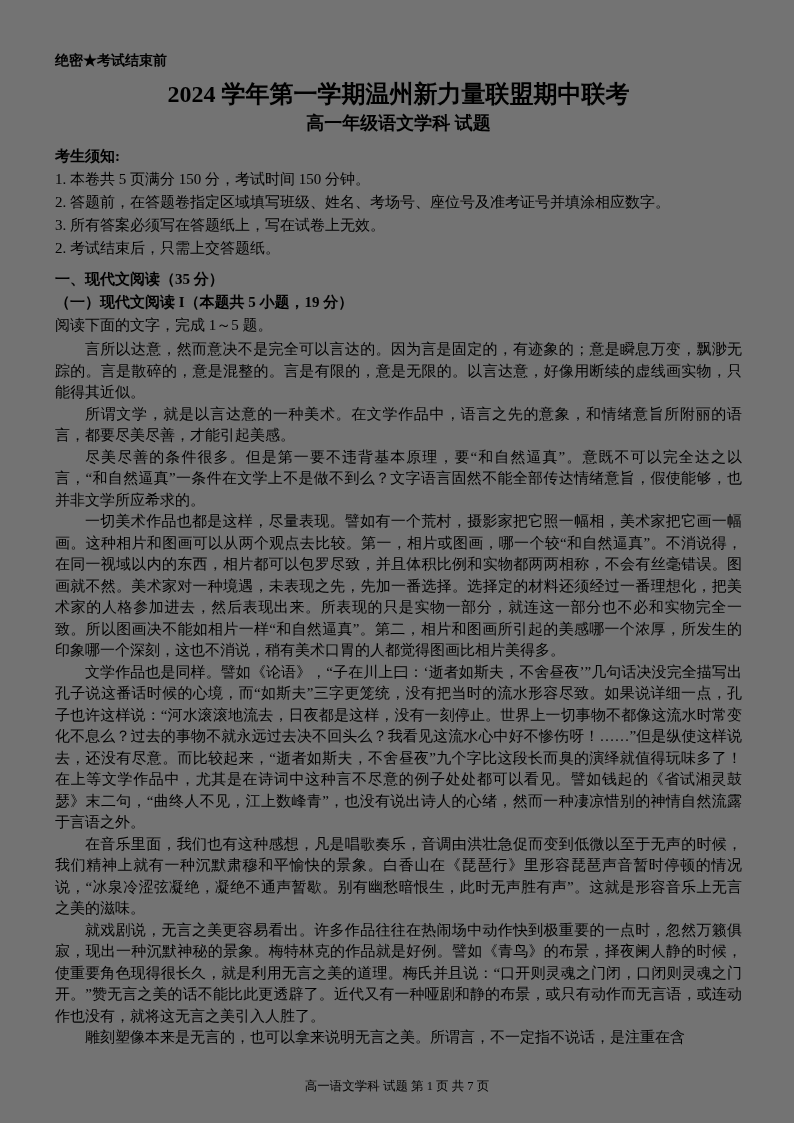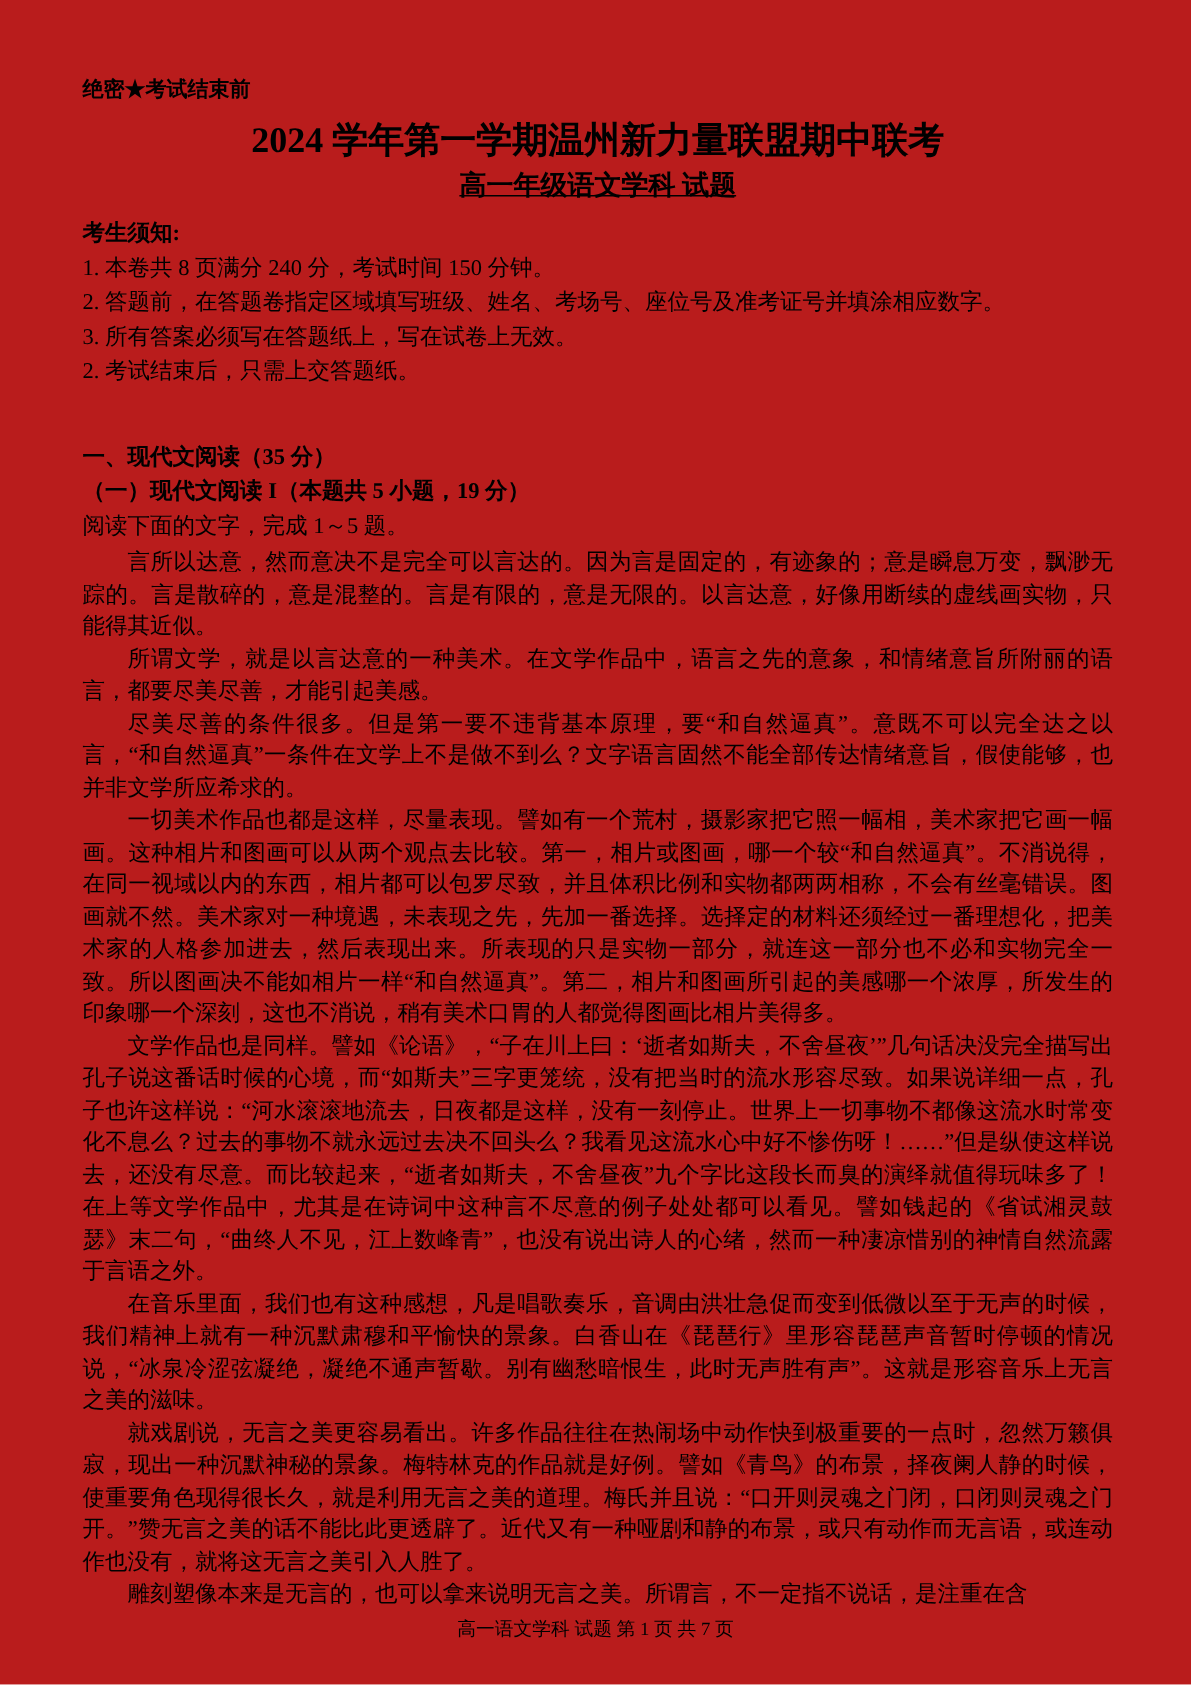--- a/index.html
+++ b/index.html
@@ -2,21 +2,21 @@
 <html><head>
 <meta charset="utf-8">
 <style>
   * { margin: 0; padding: 0; box-sizing: border-box; }
   html, body { background: #ffffff; }
   .page {
     position: relative;
     width: 794px;
     height: 1123px;
     margin: 0 auto;
-    background: #b91c1c;
+    background: #737373;
     color: #000000;
     font-family: "Liberation Serif", "DejaVu Serif", serif;
     font-size: 15px;
     line-height: 21px;
     padding: 50px 52px 0 55px;
     overflow: hidden;
   }
   .classification {
     font-weight: bold;
     font-size: 14px;
@@ -27,32 +27,31 @@
     font-size: 24px;
     font-weight: bold;
     line-height: 30px;
   }
   .subtitle {
     text-align: center;
     font-size: 18px;
     font-weight: bold;
     line-height: 28px;
     margin-bottom: 8px;
-    text-decoration: underline;
   }
   .notice-title {
     font-weight: bold;
     line-height: 23px;
   }
   .notice-item {
     line-height: 23px;
   }
   .section-heading {
     font-weight: bold;
-    margin-top: 34px;
+    margin-top: 8px;
     line-height: 23px;
   }
   .subsection-heading {
     font-weight: bold;
     line-height: 23px;
   }
   .instruction {
     line-height: 23px;
     margin-bottom: 2px;
   }
@@ -77,21 +76,21 @@
 <div class="page">
 
   <div class="classification">绝密★考试结束前</div>
 
   <div class="title">2024 学年第一学期温州新力量联盟期中联考</div>
 
   <div class="subtitle">高一年级语文学科 试题</div>
 
   <div class="notice">
     <div class="notice-title">考生须知:</div>
-    <div class="notice-item">1. 本卷共 8 页满分 240 分，考试时间 150 分钟。</div>
+    <div class="notice-item">1. 本卷共 5 页满分 150 分，考试时间 150 分钟。</div>
     <div class="notice-item">2. 答题前，在答题卷指定区域填写班级、姓名、考场号、座位号及准考证号并填涂相应数字。</div>
     <div class="notice-item">3. 所有答案必须写在答题纸上，写在试卷上无效。</div>
     <div class="notice-item">2. 考试结束后，只需上交答题纸。</div>
   </div>
 
   <div class="section-heading">一、现代文阅读（35 分）</div>
 
   <div class="subsection-heading">（一）现代文阅读 I（本题共 5 小题，19 分）</div>
 
   <div class="instruction">阅读下面的文字，完成 1～5 题。</div>

